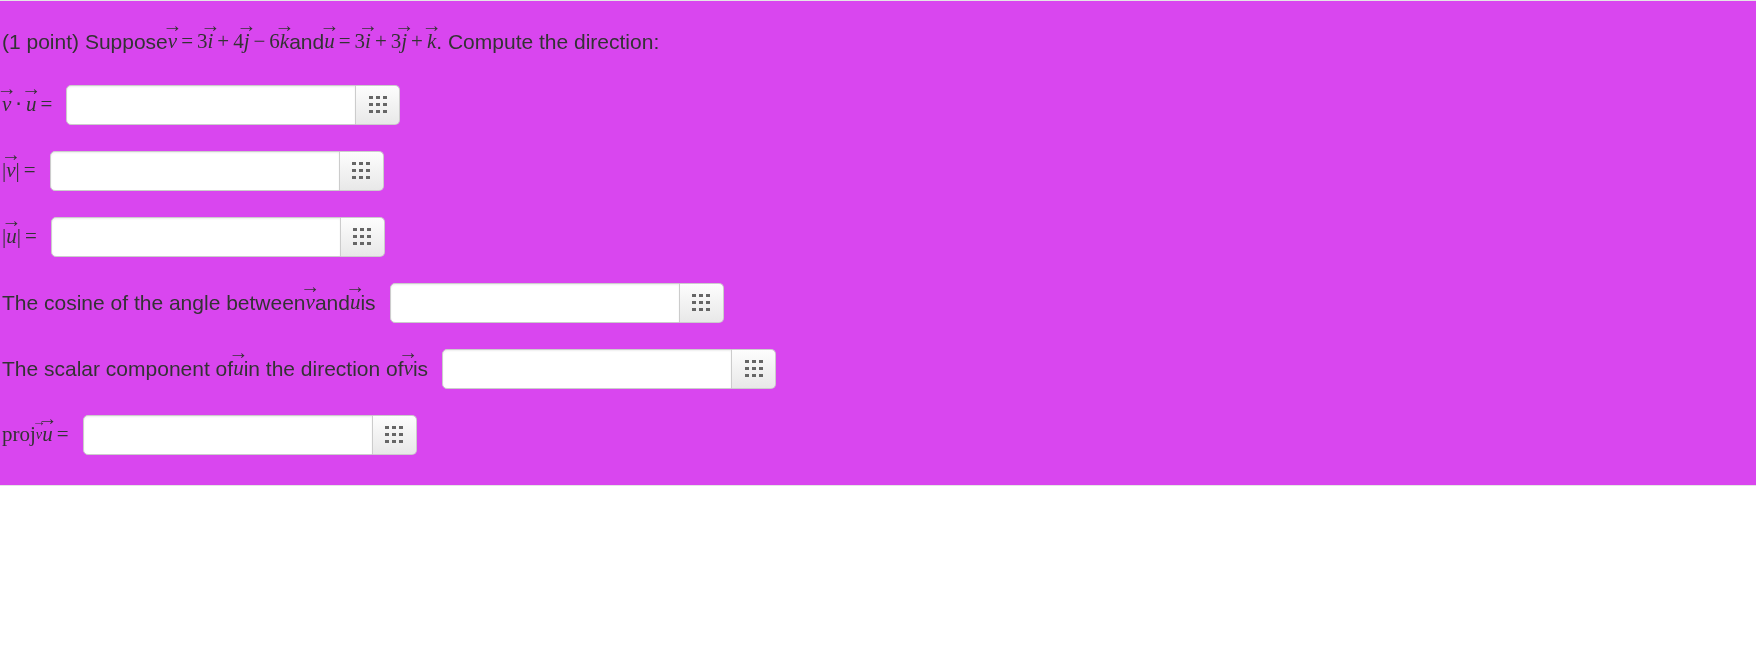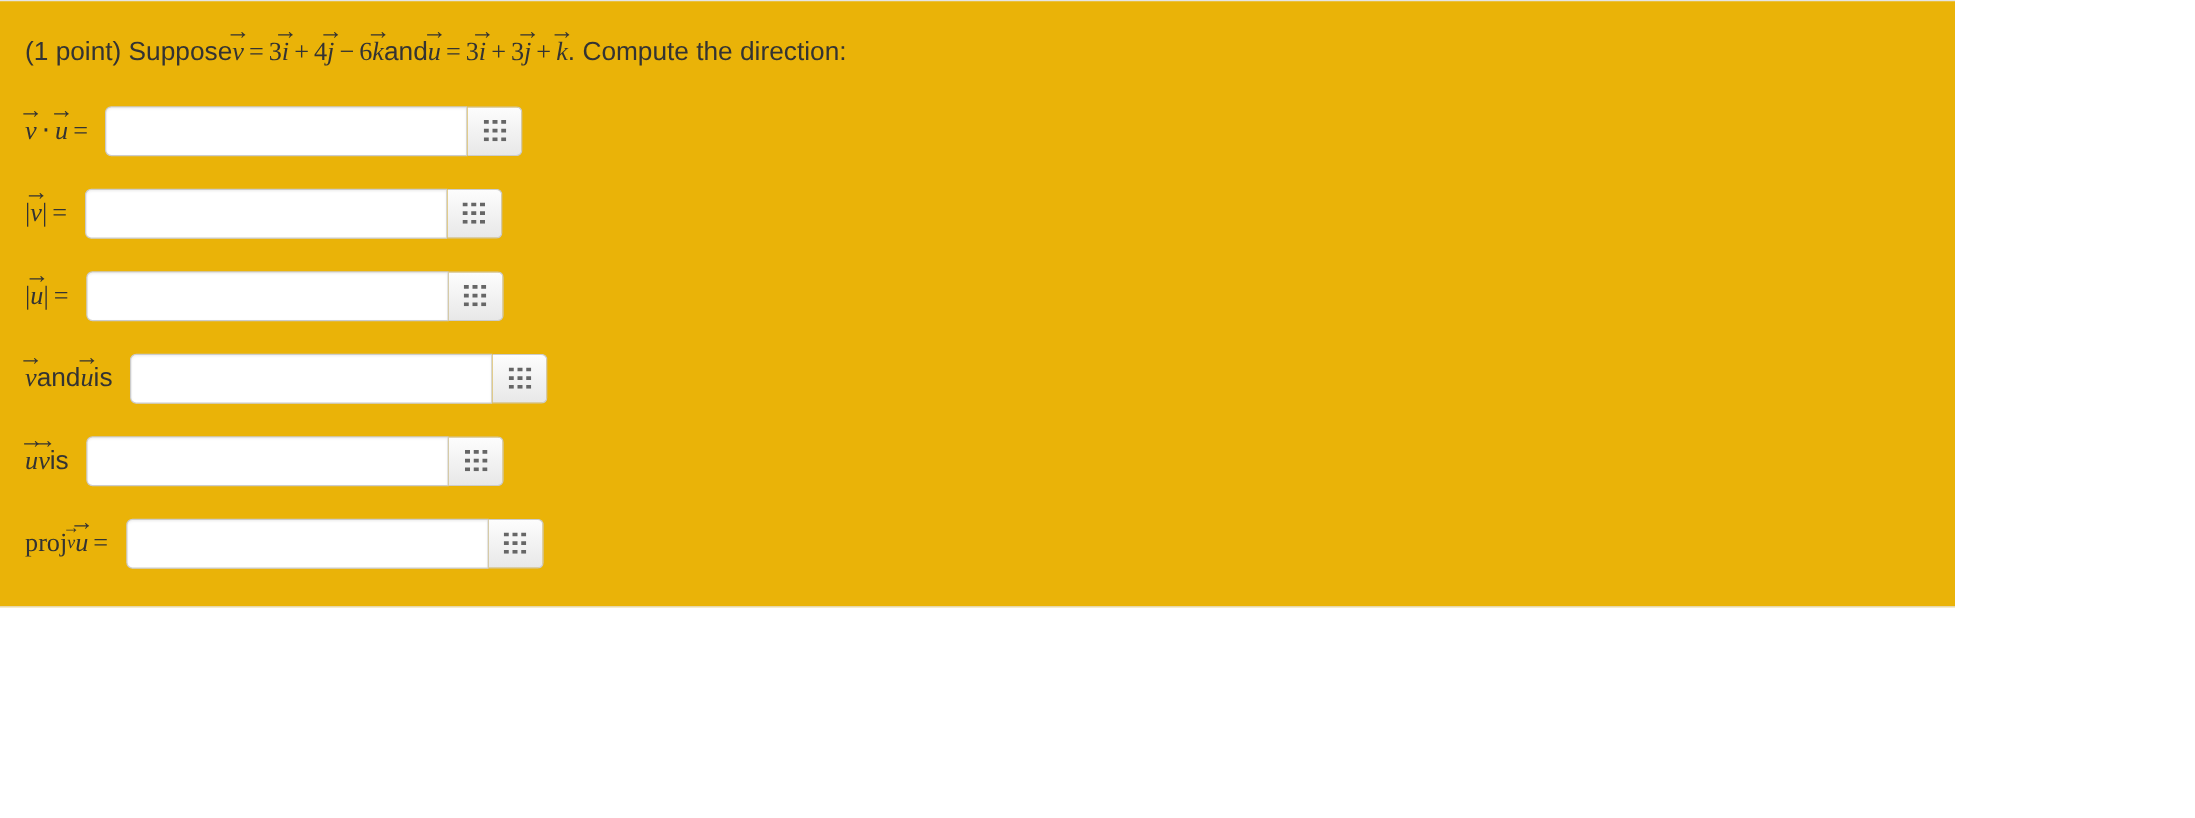--- a/index.html
+++ b/index.html
@@ -4,26 +4,26 @@
 <style>
   html, body {
     margin: 0;
     padding: 0;
     background: #fff;
     font-family: "Helvetica Neue", Helvetica, Arial, sans-serif;
     font-size: 21px;
     color: #333;
   }
   .problem-area {
-    width: 1564px;
+    width: 1756px;
     box-sizing: border-box;
     border-top: 1px solid #e5e5e5;
     border-bottom: 1px solid #e5e5e5;
-    background: #eab308;
-    padding: 18px 20px 22px 20px;
+    background: #d946ef;
+    padding: 18px 20px 22px 2px;
   }
   .line {
     display: flex;
     align-items: center;
     flex-wrap: wrap;
     margin: 10px 0 26px 0;
     line-height: 1.6;
     font-size: 21px;
   }
   .line:first-child { margin-top: 6px; }
@@ -175,20 +175,21 @@
           <rect x="0" y="14" width="4" height="3"></rect>
             <rect x="7" y="14" width="4" height="3"></rect>
             <rect x="14" y="14" width="4" height="3"></rect>
         </svg>
       </span>
     </span>
   </div>
 
   <div class="line">
     <span class="lbl">
+      <span>The cosine of the angle between </span>
       <span class="m vec">v<span class="arrow">→</span></span>
       <span> and </span>
       <span class="m vec">u<span class="arrow">→</span></span>
       <span> is</span>
     </span>
     <span class="answer-group" style="margin-left:14px;">
       <input class="answer-input" type="text" value="" style="">
       <span class="grid-btn">
         <svg viewBox="0 0 18 17">
           <rect x="0" y="0" width="4" height="3"></rect>
@@ -200,21 +201,23 @@
           <rect x="0" y="14" width="4" height="3"></rect>
             <rect x="7" y="14" width="4" height="3"></rect>
             <rect x="14" y="14" width="4" height="3"></rect>
         </svg>
       </span>
     </span>
   </div>
 
   <div class="line">
     <span class="lbl">
+      <span>The scalar component of </span>
       <span class="m vec">u<span class="arrow">→</span></span>
+      <span> in the direction of </span>
       <span class="m vec">v<span class="arrow">→</span></span>
       <span> is</span>
     </span>
     <span class="answer-group" style="margin-left:14px;">
       <input class="answer-input" type="text" value="" style="">
       <span class="grid-btn">
         <svg viewBox="0 0 18 17">
           <rect x="0" y="0" width="4" height="3"></rect>
             <rect x="7" y="0" width="4" height="3"></rect>
             <rect x="14" y="0" width="4" height="3"></rect>

